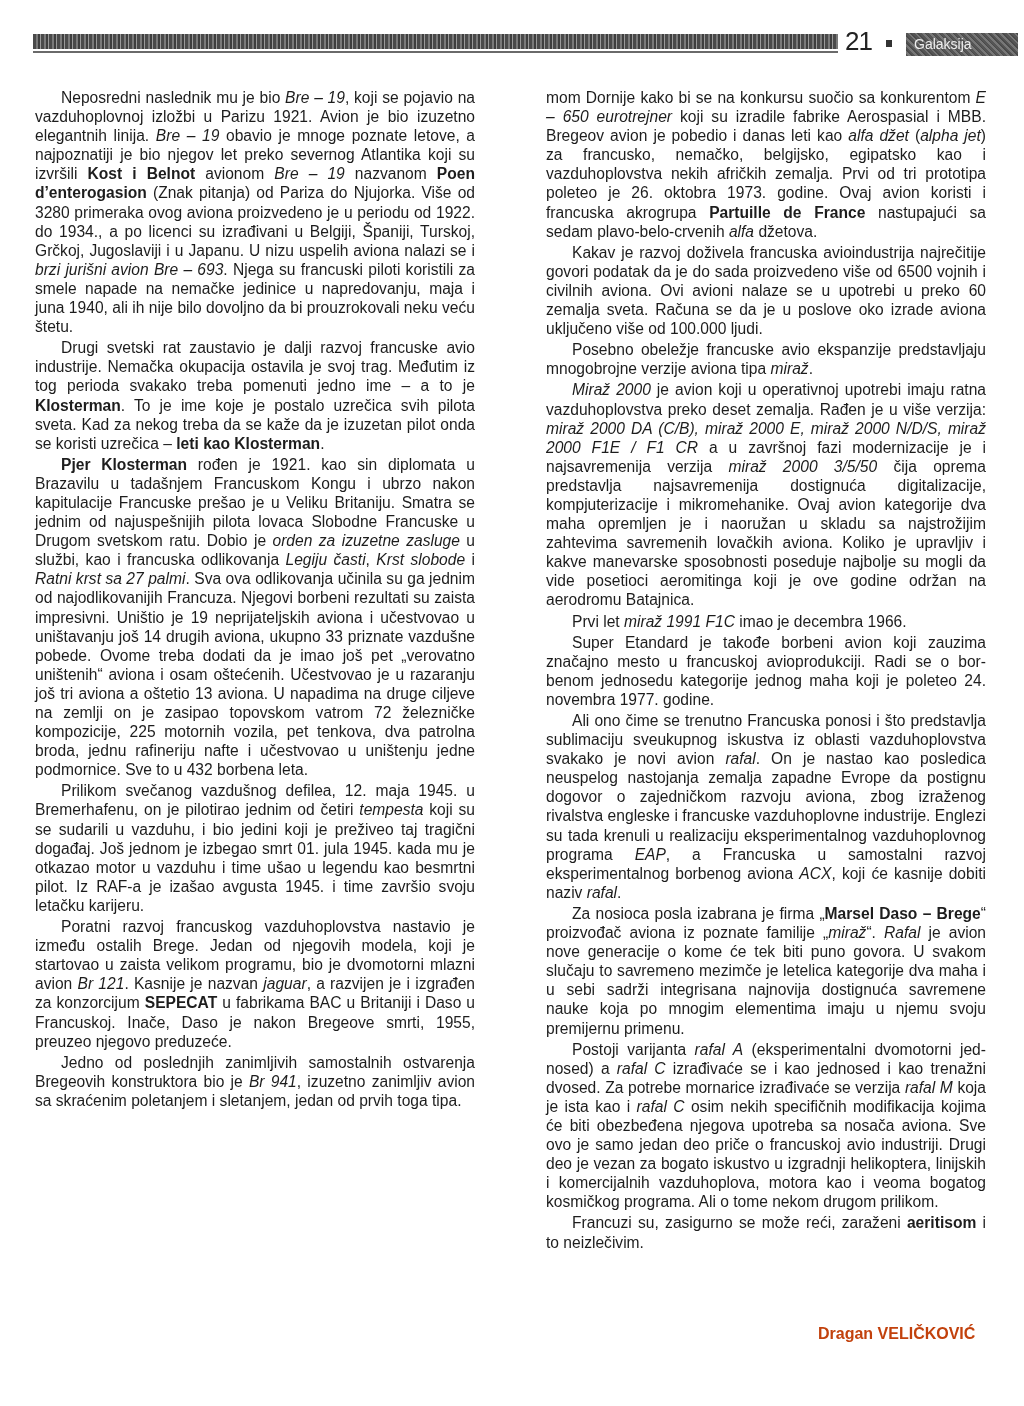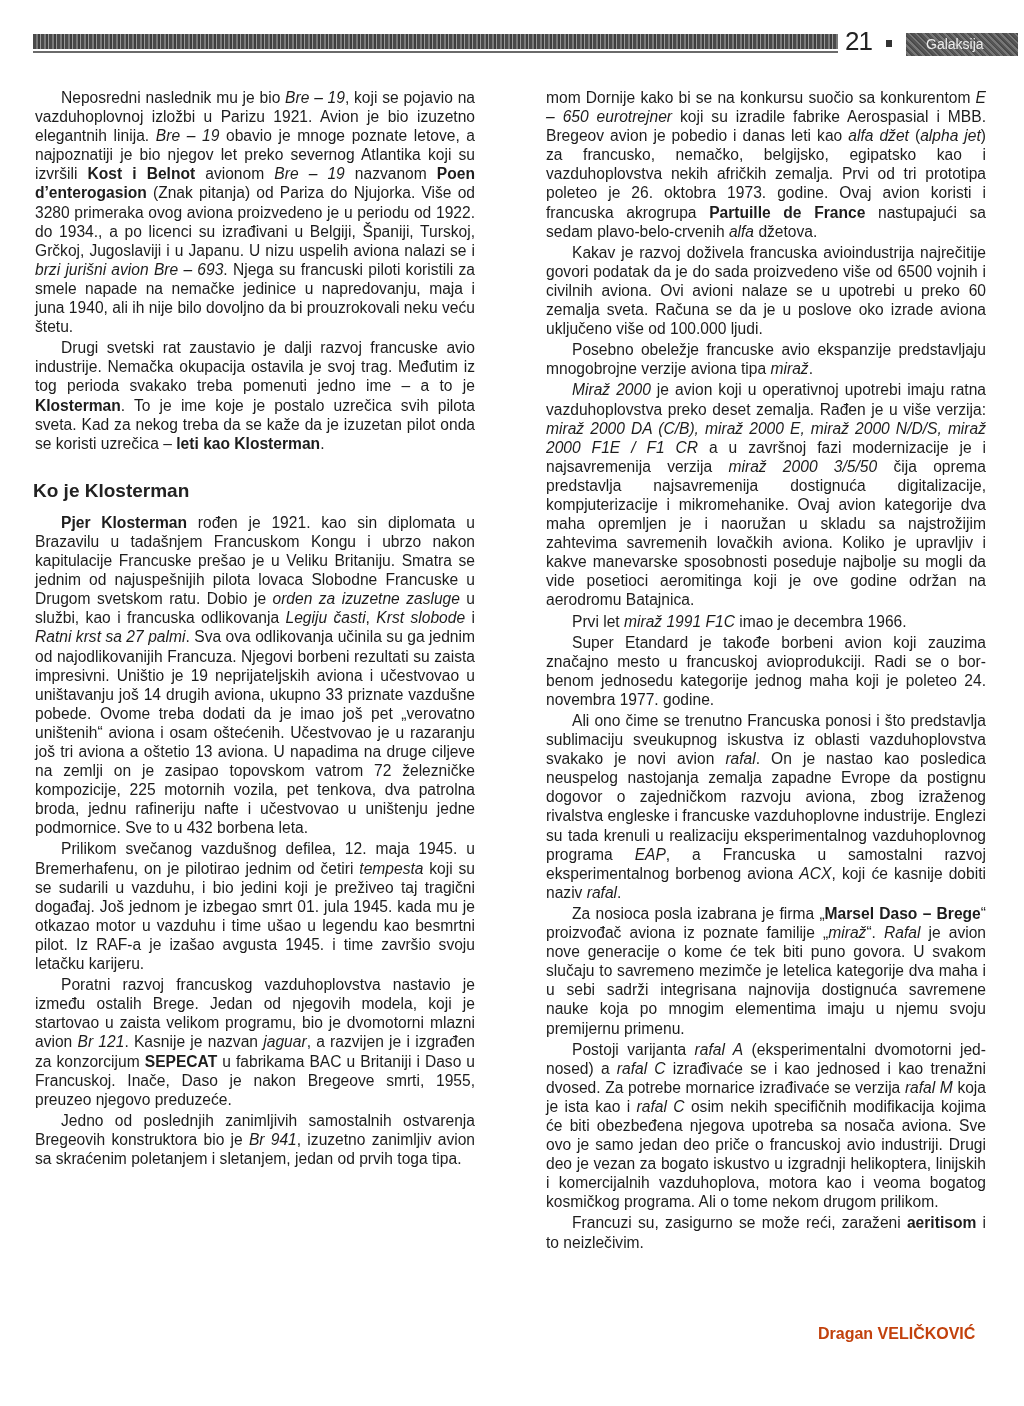--- a/index.html
+++ b/index.html
@@ -6,21 +6,21 @@
   body { width: 1024px; height: 1406px; position: relative; overflow: hidden;
          font-family: "Liberation Sans", sans-serif; color: #1d1d1d; }
   .header { position: absolute; left: 0; top: 0; width: 960px; height: 60px; }
   .hbar { position: absolute; left: 33px; top: 34px; width: 805px; height: 15px;
           background: repeating-linear-gradient(90deg,#4a4a4a 0 3px,#7a7a7a 3px 5px,#3e3e3e 5px 7px,#9a9a9a 7px 8px); }
   .hline { position: absolute; left: 33px; top: 51px; width: 805px; height: 2px; background: #6a6a6a; }
   .pagenum { position: absolute; left: 845px; top: 26px; font-size: 26px; color: #222; letter-spacing: -1px; }
   .bullet { position: absolute; left: 886px; top: 40px; width: 6px; height: 7px; background: #333; }
   .brand { position: absolute; left: 906px; top: 33px; width: 112px; height: 23px;
            background: repeating-linear-gradient(45deg,#555 0 2px,#777 2px 4px,#4a4a4a 4px 5px);
-           color: #eee; font-size: 14px; line-height: 23px; padding-left: 20px; box-sizing: border-box; }
+           color: #eee; font-size: 14px; line-height: 23px; padding-left: 8px; box-sizing: border-box; }
   .col { position: absolute; top: 86px; width: 444px; font-size: 15.6px; line-height: 19.1px;
          text-align: justify; hyphens: manual; }
   .col.left { left: 33px; }
   .col.right { left: 544px; }
   .col p { margin: 2px; text-indent: 26px; }
   .col p.noindent { text-indent: 0; }
   .subhead { font-weight: bold; font-size: 19px; margin: 28px 0 13px 0; text-indent: 0; color: #222; }
   b { font-weight: bold; }
   i { font-style: italic; }
   .signature { position: absolute; left: 818px; top: 1325px; font-weight: bold; font-size: 16px; color: #c2410c; }
@@ -32,21 +32,20 @@
   <div class="hbar"></div>
   <div class="hline"></div>
   <div class="pagenum">21</div>
   <div class="bullet"></div>
   <div class="brand">Galaksija</div>
 </div>
 
 <div class="col left">
     <p><span>Neposredni naslednik mu je bio </span><i>Bre – 19</i><span>, koji se pojavio na vazduhoplovnoj izložbi u Parizu 1921. Avion je bio izuzetno elegantnih linija. </span><i>Bre – 19</i><span> obavio je mnoge poznate letove, a najpoznatiji je bio njegov let preko severnog Atlantika koji su izvršili </span><b>Kost i Belnot</b><span> avionom </span><i>Bre – 19</i><span> naz­vanom </span><b>Poen d’enterogasion</b><span> (Znak pitanja) od Pariza do Njujorka. Više od 3280 primeraka ovog aviona proizve­deno je u periodu od 1922. do 1934., a po licenci su izrađi­vani u Belgiji, Španiji, Turskoj, Grčkoj, Jugoslaviji i u Japanu. U nizu uspelih aviona nalazi se i </span><i>brzi jurišni avion Bre – 693</i><span>. Njega su francuski piloti koristili za smele napade na nemačke jedinice u napredovanju, maja i juna 1940, ali ih nije bilo dovoljno da bi prouzrokovali neku veću štetu.</span></p>
     <p><span>Drugi svetski rat zaustavio je dalji razvoj francuske avio industrije. Nemačka okupacija ostavila je svoj trag. Međutim iz tog perioda svakako treba pomenuti jedno ime – a to je </span><b>Klosterman</b><span>. To je ime koje je postalo uzre­čica svih pilota sveta. Kad za nekog treba da se kaže da je izuzetan pilot onda se koristi uzrečica – </span><b>leti kao Klosterman</b><span>.</span></p>
-    <div class="subhead">Ko je Klosterman</div>
     <p><b>Pjer Klosterman</b><span> rođen je 1921. kao sin diplomata u Brazavilu u tadašnjem Francuskom Kongu i ubrzo nakon kapitulacije Francuske prešao je u Veliku Britaniju. Smatra se jednim od najuspešnijih pilota lovaca Slobodne Francuske u Drugom svetskom ratu. Dobio je </span><i>orden za izuzetne zasluge</i><span> u službi, kao i francuska odlikovanja </span><i>Legiju časti</i><span>, </span><i>Krst slobode</i><span> i </span><i>Ratni krst sa 27 palmi</i><span>. Sva ova odliko­vanja učinila su ga jednim od najodlikovanijih Francuza. Njegovi borbeni rezultati su zaista impresivni. Uništio je 19 neprijateljskih aviona i učestvovao u uništavanju još 14 drugih aviona, ukupno 33 priznate vazdušne pobede. Ovome treba dodati da je imao još pet „verovatno uništenih“ aviona i osam oštećenih. Učestvovao je u razaranju još tri aviona a oštetio 13 aviona. U napadima na druge ciljeve na zemlji on je zasipao topovskom vatrom 72 železničke kompozicije, 225 motornih vozila, pet tenkova, dva patrolna broda, jednu rafineriju nafte i učestvovao u uništenju jedne podmornice. Sve to u 432 borbena leta.</span></p>
     <p><span>Prilikom svečanog vazdušnog defilea, 12. maja 1945. u Bremerhafenu, on je pilotirao jednim od četiri </span><i>tempesta</i><span> koji su se sudarili u vazduhu, i bio jedini koji je preživeo taj tra­gični događaj. Još jednom je izbegao smrt 01. jula 1945. kada mu je otkazao motor u vazduhu i time ušao u legendu kao besmrtni pilot. Iz RAF-a je izašao avgusta 1945. i time završio svoju letačku karijeru.</span></p>
     <p><span>Poratni razvoj francuskog vazduhoplovstva nastavio je između ostalih Brege. Jedan od njegovih modela, koji je startovao u zaista velikom programu, bio je dvomo­torni mlazni avion </span><i>Br 121</i><span>. Kasnije je nazvan </span><i>jaguar</i><span>, a razvijen je i izgrađen za konzorcijum </span><b>SEPECAT</b><span> u fabri­kama BAC u Britaniji i Daso u Francuskoj. Inače, Daso je nakon Bregeove smrti, 1955, preuzeo njegovo pre­duzeće.</span></p>
     <p><span>Jedno od poslednjih zanimljivih samostalnih ostvarenja Bregeovih konstruktora bio je </span><i>Br 941</i><span>, izuzetno zanimljiv avion sa skraćenim poletanjem i sletanjem, jedan od prvih toga tipa.</span></p>
   </div>
 <div class="col right">
     <p class="noindent"><span>mom Dornije kako bi se na konkursu suočio sa konkuren­tom </span><i>E – 650 eurotrejner</i><span> koji su izradile fabrike Aerospasial i MBB. Bregeov avion je pobedio i danas leti kao </span><i>alfa džet</i><span> (</span><i>alpha jet</i><span>) za francusko, nemačko, belgijsko, egipatsko kao i vazduhoplovstva nekih afričkih zemalja. Prvi od tri prototi­pa poleteo je 26. oktobra 1973. godine. Ovaj avion koristi i francuska akrogrupa </span><b>Partuille de France</b><span> nastupajući sa sedam plavo-belo-crvenih </span><i>alfa</i><span> džetova.</span></p>
     <p><span>Kakav je razvoj doživela francuska avioindustrija najreči­tije govori podatak da je do sada proizvedeno više od 6500 vojnih i civilnih aviona. Ovi avioni nalaze se u upotrebi u preko 60 zemalja sveta. Računa se da je u poslove oko izrade aviona uključeno više od 100.000 ljudi.</span></p>
     <p><span>Posebno obeležje francuske avio ekspanzije predstav­ljaju mnogobrojne verzije aviona tipa </span><i>miraž</i><span>.</span></p>
     <p><i>Miraž 2000</i><span> je avion koji u operativnoj upotrebi imaju ratna vazduhoplovstva preko deset zemalja. Rađen je u više verzija: </span><i>miraž 2000 DA (C/B), miraž 2000 E, miraž 2000 N/D/S, miraž 2000 F1E / F1 CR</i><span> a u završnoj fazi moder­nizacije je i najsavremenija verzija </span><i>miraž 2000 3/5/50</i><span> čija oprema predstavlja najsavremenija dostignuća digitalizacije, kompjuterizacije i mikromehanike. Ovaj avion kategorije dva maha opremljen je i naoružan u skladu sa najstrožijim zahtevima savremenih lovačkih aviona. Koliko je upravljiv i kakve manevarske sposobnosti poseduje najbolje su mogli da vide posetioci aeromitinga koji je ove godine održan na aerodromu Batajnica.</span></p>

